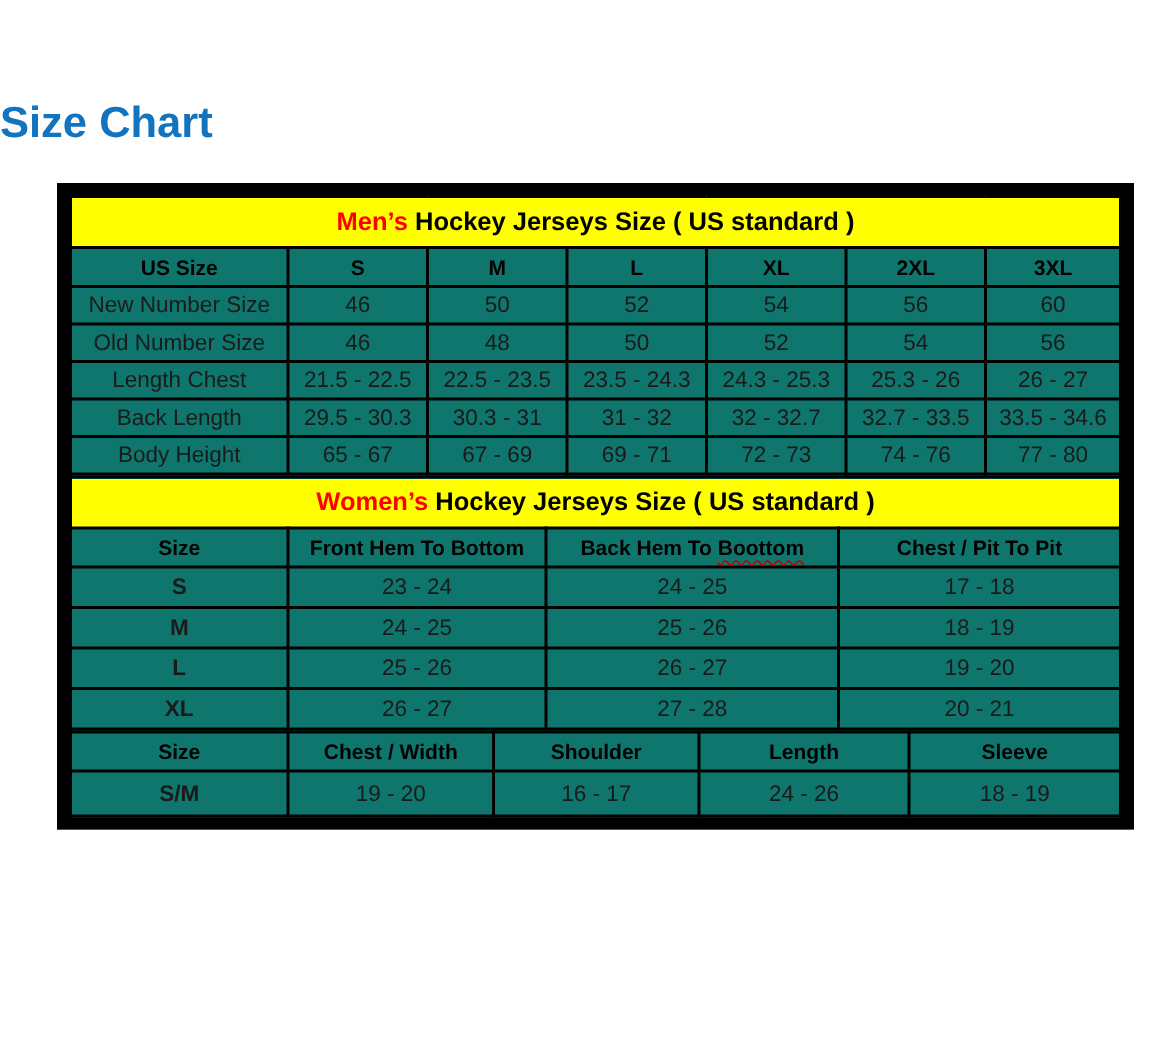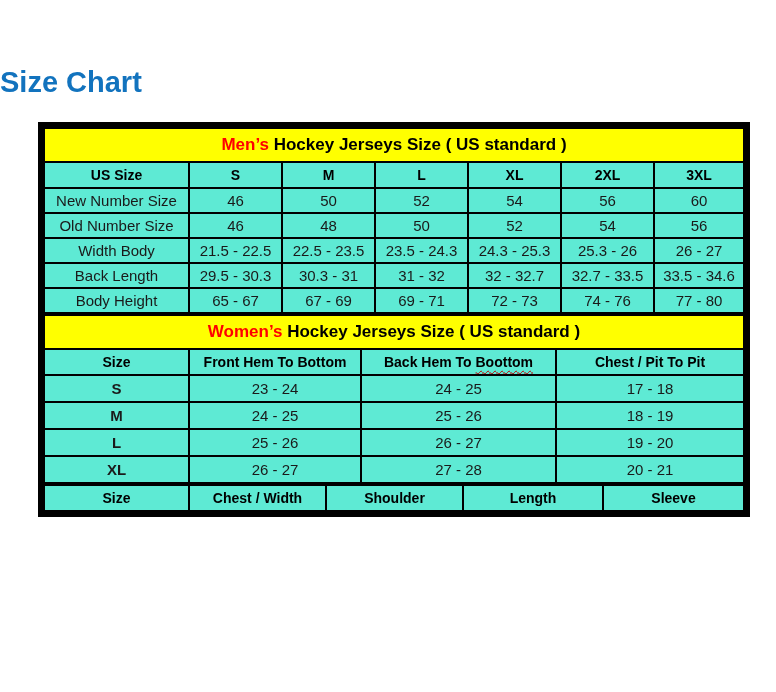--- a/index.html
+++ b/index.html
@@ -24,22 +24,22 @@
     font-weight: bold;
     color: #1273be;
     margin: 0;
     letter-spacing: 0px;
   }
   .chart-wrap {
     position: absolute;
     left: 38px;
     top: 122px;
     width: 702px;
-    border: 5px solid #000000;
-    background: #5eead4;
+    border: 8px solid #000000;
+    background: #0f766e;
   }
   table {
     width: 100%;
     border-collapse: collapse;
     table-layout: fixed;
   }
   th, td {
     border: 2px solid #000000;
     text-align: center;
     vertical-align: middle;
@@ -118,21 +118,21 @@
     <tr>
       <td>Old Number Size</td>
       <td>46</td>
       <td>48</td>
       <td>50</td>
       <td>52</td>
       <td>54</td>
       <td>56</td>
     </tr>
     <tr>
-      <td>Width Body</td>
+      <td>Length Chest</td>
       <td>21.5 - 22.5</td>
       <td>22.5 - 23.5</td>
       <td>23.5 - 24.3</td>
       <td>24.3 - 25.3</td>
       <td>25.3 - 26</td>
       <td>26 - 27</td>
     </tr>
     <tr>
       <td>Back Length</td>
       <td>29.5 - 30.3</td>
@@ -211,16 +211,23 @@
         <col>
     </colgroup>
     <tbody>
     <tr class="head-row">
       <th>Size</th>
       <th>Chest / Width</th>
       <th>Shoulder</th>
       <th>Length</th>
       <th>Sleeve</th>
     </tr>
+    <tr>
+      <td class="lbl-bold">S/M</td>
+      <td>19 - 20</td>
+      <td>16 - 17</td>
+      <td>24 - 26</td>
+      <td>18 - 19</td>
+    </tr>
   </tbody>
     </table>
 
 </div>
 
 </body></html>

